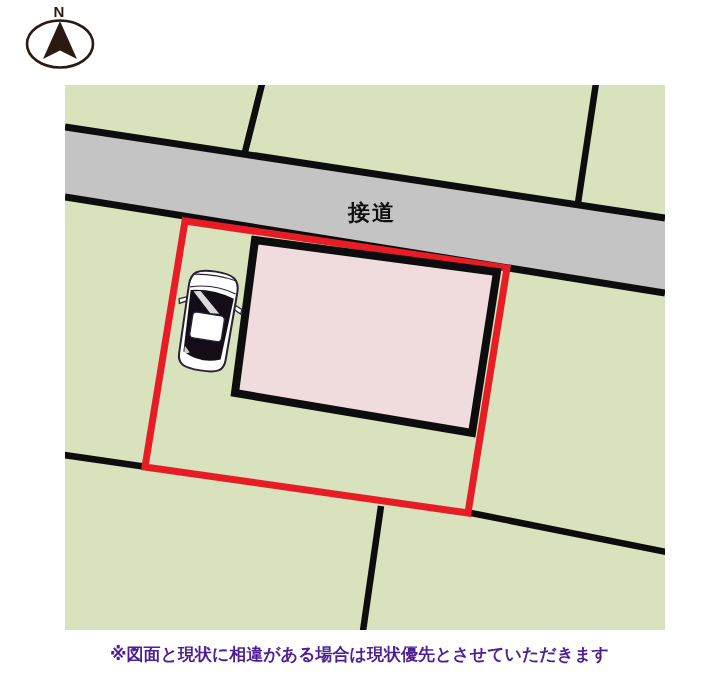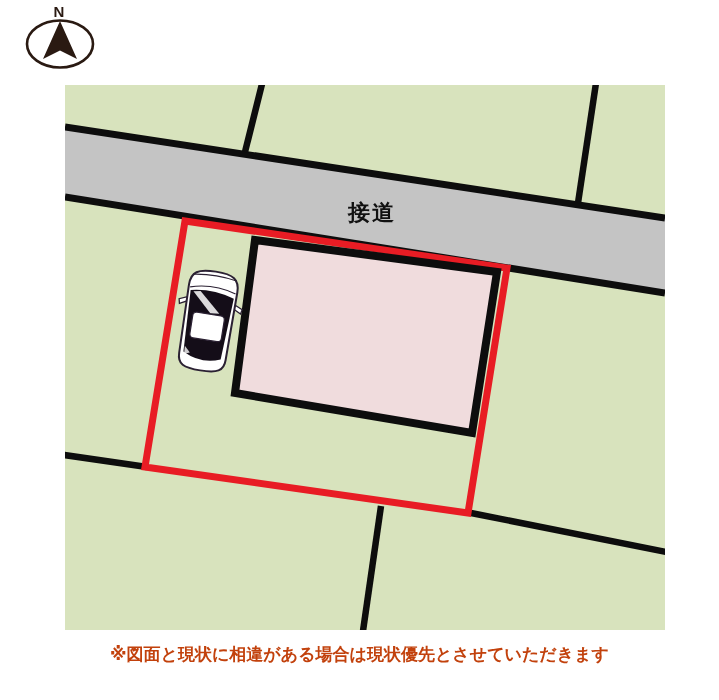--- a/index.html
+++ b/index.html
@@ -24,21 +24,21 @@
     letter-spacing:2px;
   }
   .caption{
     position:absolute;
     left:0;
     top:643px;
     width:719px;
     text-align:center;
     font-size:17px;
     font-weight:bold;
-    color:#c2410c;
+    color:#4c1d95;
     letter-spacing:0px;
   }
 </style>
 </head>
 <body>
 
 <div class="page">
 
   <svg class="plan-svg" width="719" height="700" viewBox="0 0 719 700">
 

